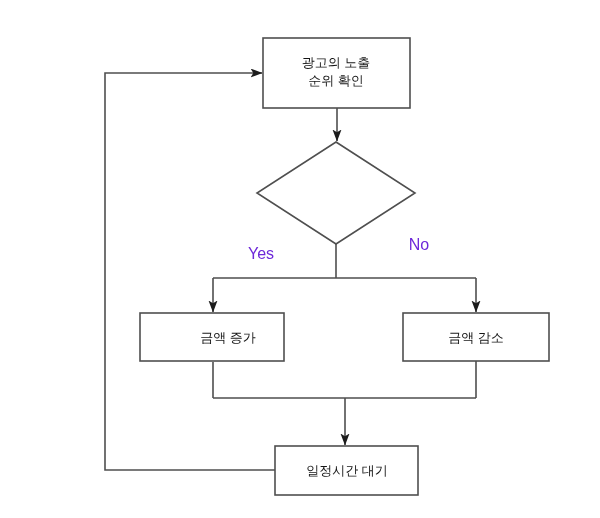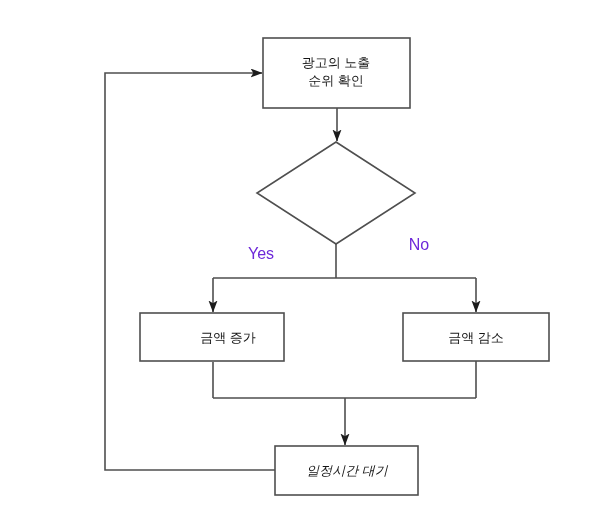--- a/index.html
+++ b/index.html
@@ -72,18 +72,18 @@
     <polygon class="shape" points="336,142 415,193 336,244 257,193"></polygon>
     <rect class="shape" x="140" y="313" width="144" height="48"></rect>
     <rect class="shape" x="403" y="313" width="146" height="48"></rect>
     <rect class="shape" x="275" y="446" width="143" height="49"></rect>
   </svg>
 
   <div class="label" style="left:336px; top:72px;">광고의 노출
 순위 확인</div>
   <div class="label" style="left:228px; top:338px;">금액 증가</div>
   <div class="label" style="left:476px; top:338px;text-align:right;">금액 감소</div>
-  <div class="label" style="left:347px; top:471px;font-style:italic;">일정시간 대기</div>
+  <div class="label" style="left:347px; top:471px;">일정시간 대기</div>
 
   <div class="branch-label" style="left:261px; top:254px;">Yes</div>
   <div class="branch-label" style="left:419px; top:245px;">No</div>
 
 </div>
 
 </body></html>

